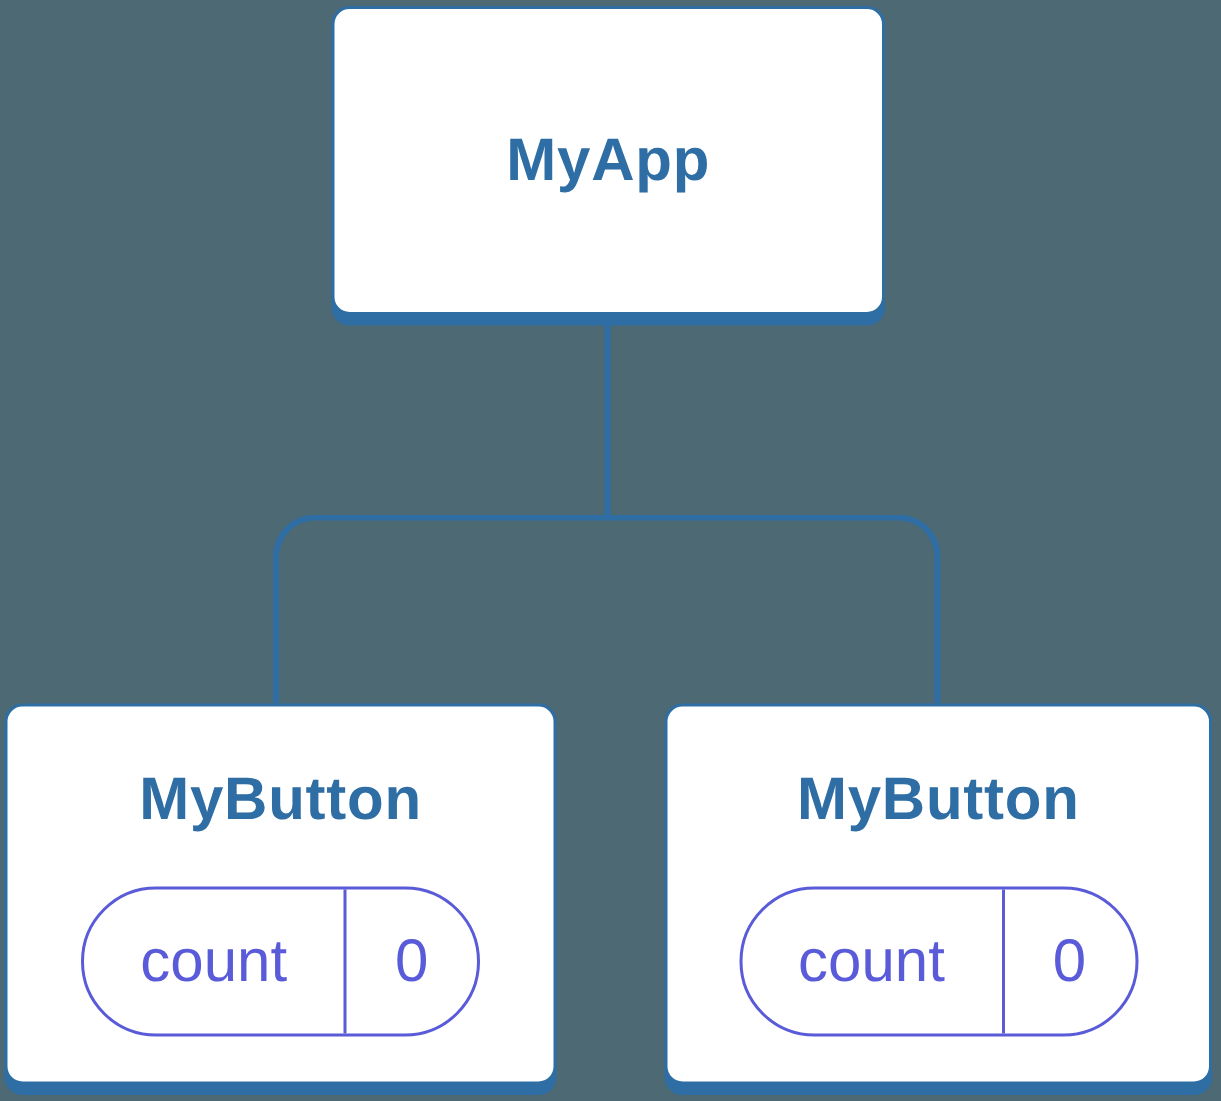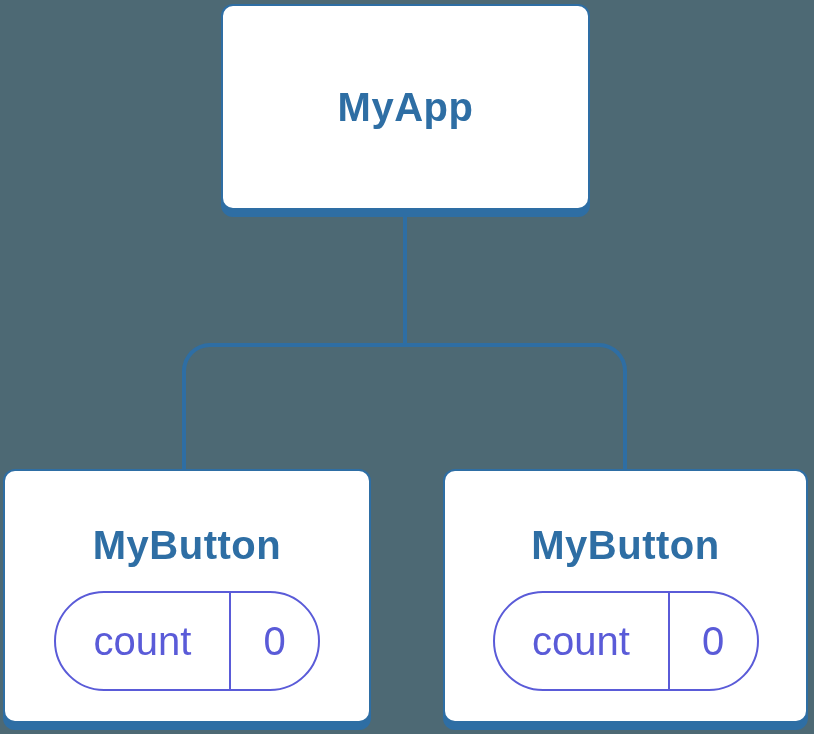--- a/index.html
+++ b/index.html
@@ -43,21 +43,21 @@
     white-space: nowrap;
   }
   .node-child {
     top: 469px;
     height: 254px;
   }
   .node-child-left  { left: 3px;   width: 368px; }
   .node-child-right { left: 443px; width: 365px; }
   .node-child .node-title {
     position: absolute;
-    top: 52px;
+    top: 40px;
     left: 0;
     right: 0;
   }
   
   .stem {
     position: absolute;
     left: 403px;
     top: 213px;
     width: 4px;
     height: 132px;

